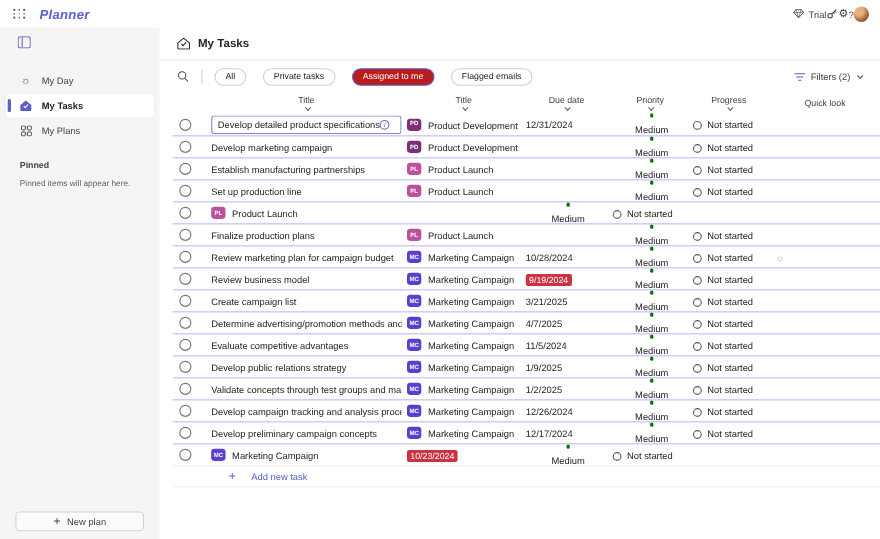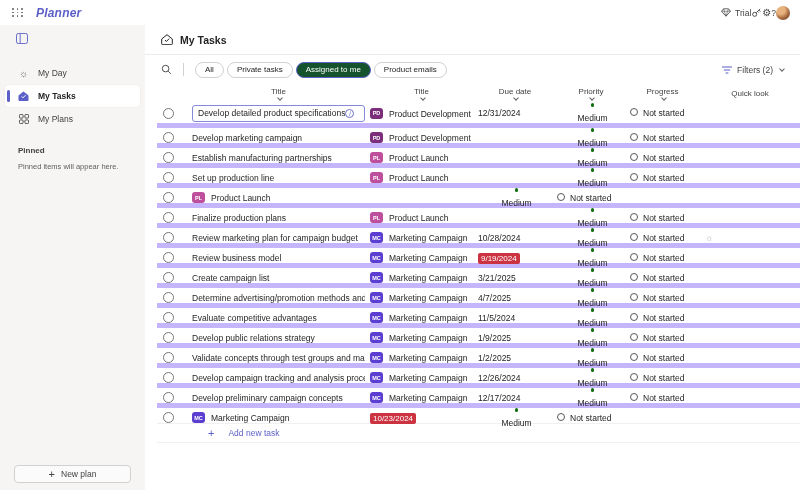--- a/index.html
+++ b/index.html
@@ -39,51 +39,51 @@
   
   .main { flex:1; display:flex; flex-direction:column; background:#fff; }
   .page-header { height:30px; display:flex; align-items:center; gap:7px; padding-left:16px;
     border-bottom:1px solid #ebebeb; }
   .page-title { font-size:10.5px; font-weight:bold; }
   .toolbar { height:29px; display:flex; align-items:center; padding:0 16px; gap:6px; }
   .icon-btn { background:none; border:none; cursor:pointer; display:flex; align-items:center; }
   .vdiv { width:1px; height:13px; background:#d1d1d1; margin:0 5px; }
   .pill { font-size:8px; height:16px; padding:0 9px; border:1px solid #d1d1d1;
     border-radius:999px; background:#fff; color:#242424; cursor:pointer; font-family:inherit; }
-  .pill.selected { background:#14532d; border-color:#5b5fc7; color:#fff; }
-  .pills { display:flex; gap:3px; align-items:center; }
+  .pill.selected { background:#b91c1c; border-color:#5b5fc7; color:#fff; }
+  .pills { display:flex; gap:15px; align-items:center; }
   .filters-btn { margin-left:auto; display:flex; align-items:center; gap:5px;
     font-size:8.5px; color:#424242; background:none; border:none; cursor:pointer; font-family:inherit; }
   .chev { width:4px; height:4px; border-right:1px solid #616161; border-bottom:1px solid #616161;
     transform:rotate(45deg); display:inline-block; margin:-2px 0 0 2px; }
   
   .table { padding-left:12px; }
   .grid-row { display:grid; grid-template-columns:30px 178px 108px 79px 73px 70px 1fr;
     align-items:center; }
   .thead { height:19px; font-size:8px; color:#424242; }
   .th { display:flex; align-items:center; gap:2px; cursor:pointer; padding-left:5px;flex-direction:column; }
-  .trow { height:20px; border-top:5px solid #c4b5fd; font-size:8.5px; }
+  .trow { height:20px; border-top:1px solid #c4b5fd; font-size:8.5px; }
   .trow:first-child { border-top:none; }
   .radio { width:11px; height:11px; border:1px solid #767676; border-radius:50%;
     background:#fff; margin-left:6px; cursor:pointer; }
   .title-cell { padding-left:5px; white-space:nowrap; overflow:hidden; }
   .title-box { display:flex; align-items:center; justify-content:space-between;
     border:1px solid #8489d8; border-radius:3px; height:17px; padding:0 4px 0 5px; margin-left:0px; }
   .t-icons { display:flex; align-items:center; gap:7px; }
   .info-ic { width:9px; height:9px; border:1px solid #6b70c9; border-radius:50%; color:#6b70c9;
     font-size:6.5px; display:flex; align-items:center; justify-content:center; font-style:italic; }
   .kebab { color:#616161; font-size:8px; }
   .plan-cell { display:flex; align-items:flex-end; gap:6px; padding-left:5px; }
   .plan-badge { width:13px; height:11px; border-radius:3px; color:#fff; font-size:5.5px;
     font-weight:bold; display:flex; align-items:center; justify-content:center; }
   .due-cell { padding-left:5px; }
   .due-badge { background:#cc3341; color:#fff; padding:1px 3px; border-radius:2px; font-size:8px; }
   .pri-cell { display:flex; align-items:center; gap:6px; padding-left:8px;flex-direction:column; }
   .pri-dot { width:3.5px; height:3.5px; border-radius:50%; background:#0e700e; }
-  .prog-cell { display:flex; align-items:flex-start; gap:5px; padding-left:5px; }
+  .prog-cell { display:flex; align-items:flex-end; gap:5px; padding-left:5px; }
   .prog-circle { width:8px; height:8px; border:1px solid #585858; border-radius:50%; }
   .ql-cell { padding-left:10px; color:#b5b5b5; font-size:9px; }
   .add-task { height:20px; display:flex; align-items:center; gap:14px; padding-left:51px;
     border-top:1px solid #f0f0f0; border-bottom:1px solid #f0f0f0; cursor:pointer;
     background:none; border-left:none; border-right:none; width:100%; font-family:inherit; }
   .add-plus { color:#5b5fc7; font-size:11px; }
   .add-label { color:#5b5fc7; font-size:8.5px; }
   svg { display:block; }
 </style>
 </head>
@@ -192,21 +192,21 @@
         <svg width="11" height="11" viewBox="0 0 12 12">
             <circle cx="5" cy="5" r="3.6" fill="none" stroke="#424242" stroke-width="1"></circle>
             <path d="m7.8 7.8 3 3" stroke="#424242" stroke-width="1"></path>
           </svg>
       </button>
       <span class="vdiv"></span>
       <span class="pills">
           <button class="pill">All</button>
           <button class="pill">Private tasks</button>
           <button class="pill selected">Assigned to me</button>
-          <button class="pill">Product emails</button>
+          <button class="pill">Flagged emails</button>
         </span>
       <button class="filters-btn">
         <span>
           <svg width="10" height="8" viewBox="0 0 10 8">
               <path d="M0 1h10M1.8 4h6.4M3.6 7h2.8" stroke="#5b5fc7" stroke-width="1"></path>
             </svg>
         </span>
         <span>Filters (2)</span>
         <span class="chev"></span>
       </button>

